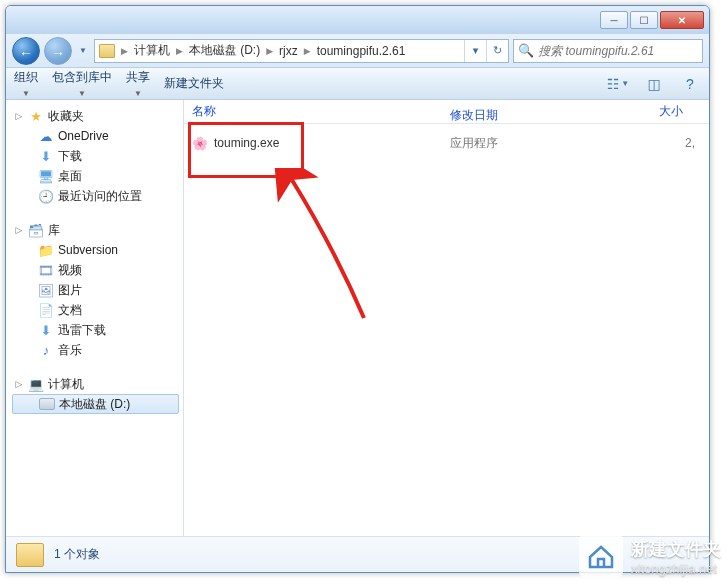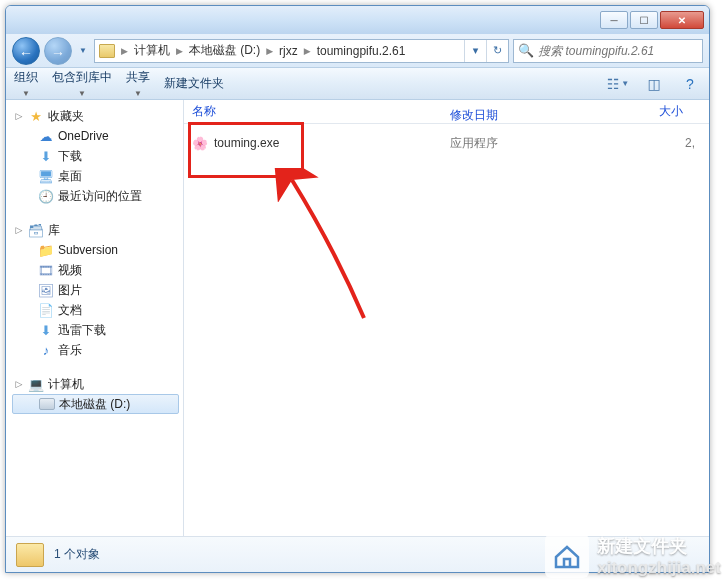--- a/index.html
+++ b/index.html
@@ -222,21 +222,21 @@
   color: #fff; opacity: .9;
   text-shadow: 0 1px 2px rgba(0,0,0,.4);
   font-size: 18px; font-weight: bold;
 }
 .watermark .logo {
   width: 44px; height: 44px; border-radius: 6px;
   background: #fff; opacity: .9;
   display: flex; align-items: center; justify-content: center;
   color: #2a73bf;
 }
-.watermark .sub { font-size: 17px; display: block; color: #e8e8e8; font-weight: bold; }
+.watermark .sub { font-size: 13px; display: block; color: #e8e8e8; font-weight: normal; }
 </style>
 </head>
 <body>
 
 <div class="window">
 
   <div class="titlebar">
     <div class="win-btn">─</div>
     <div class="win-btn">☐</div>
     <div class="win-btn close">✕</div>

